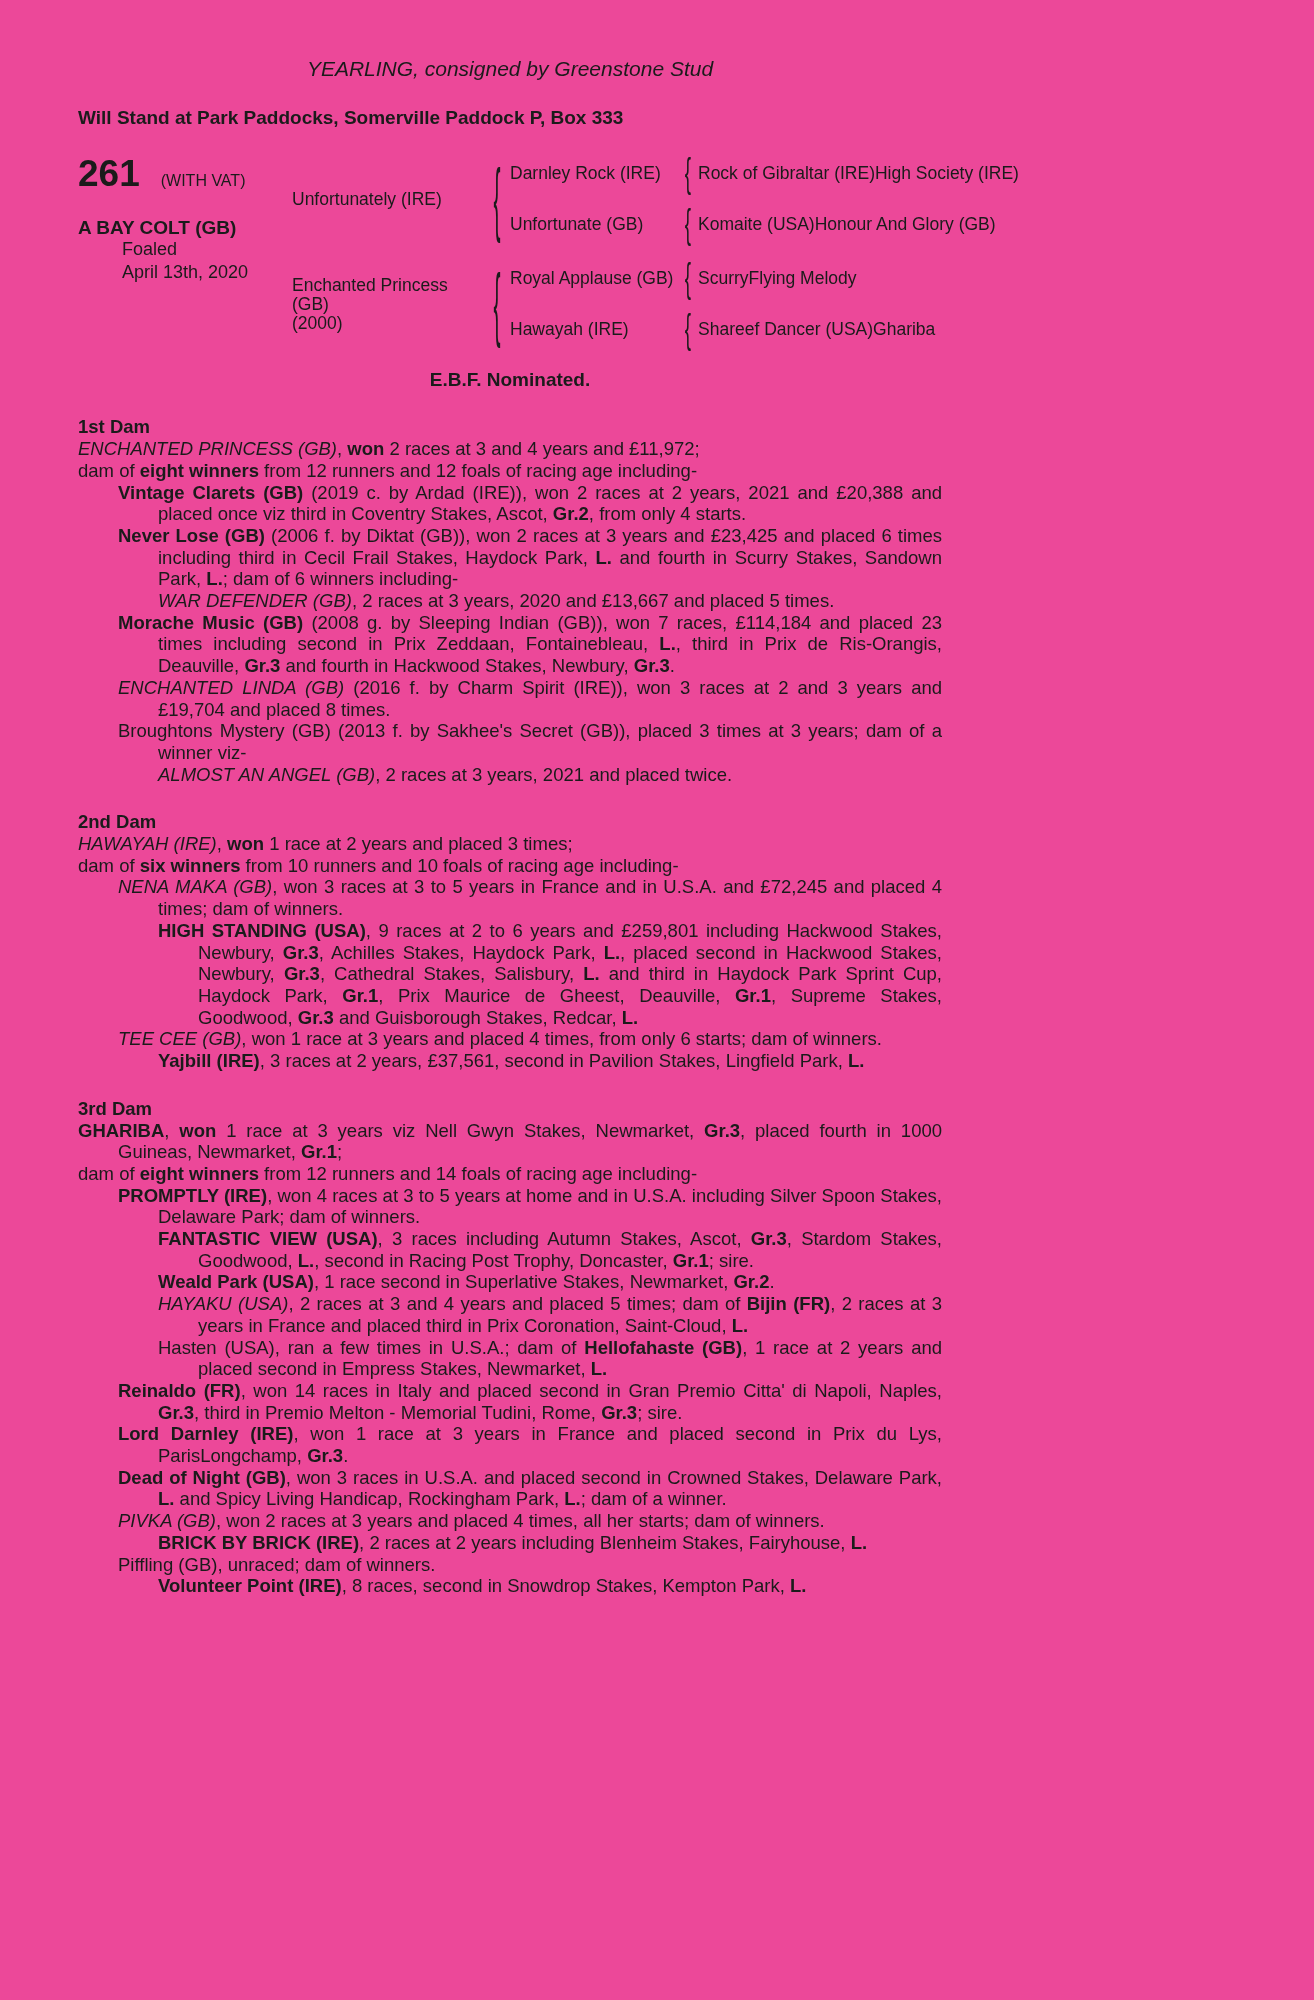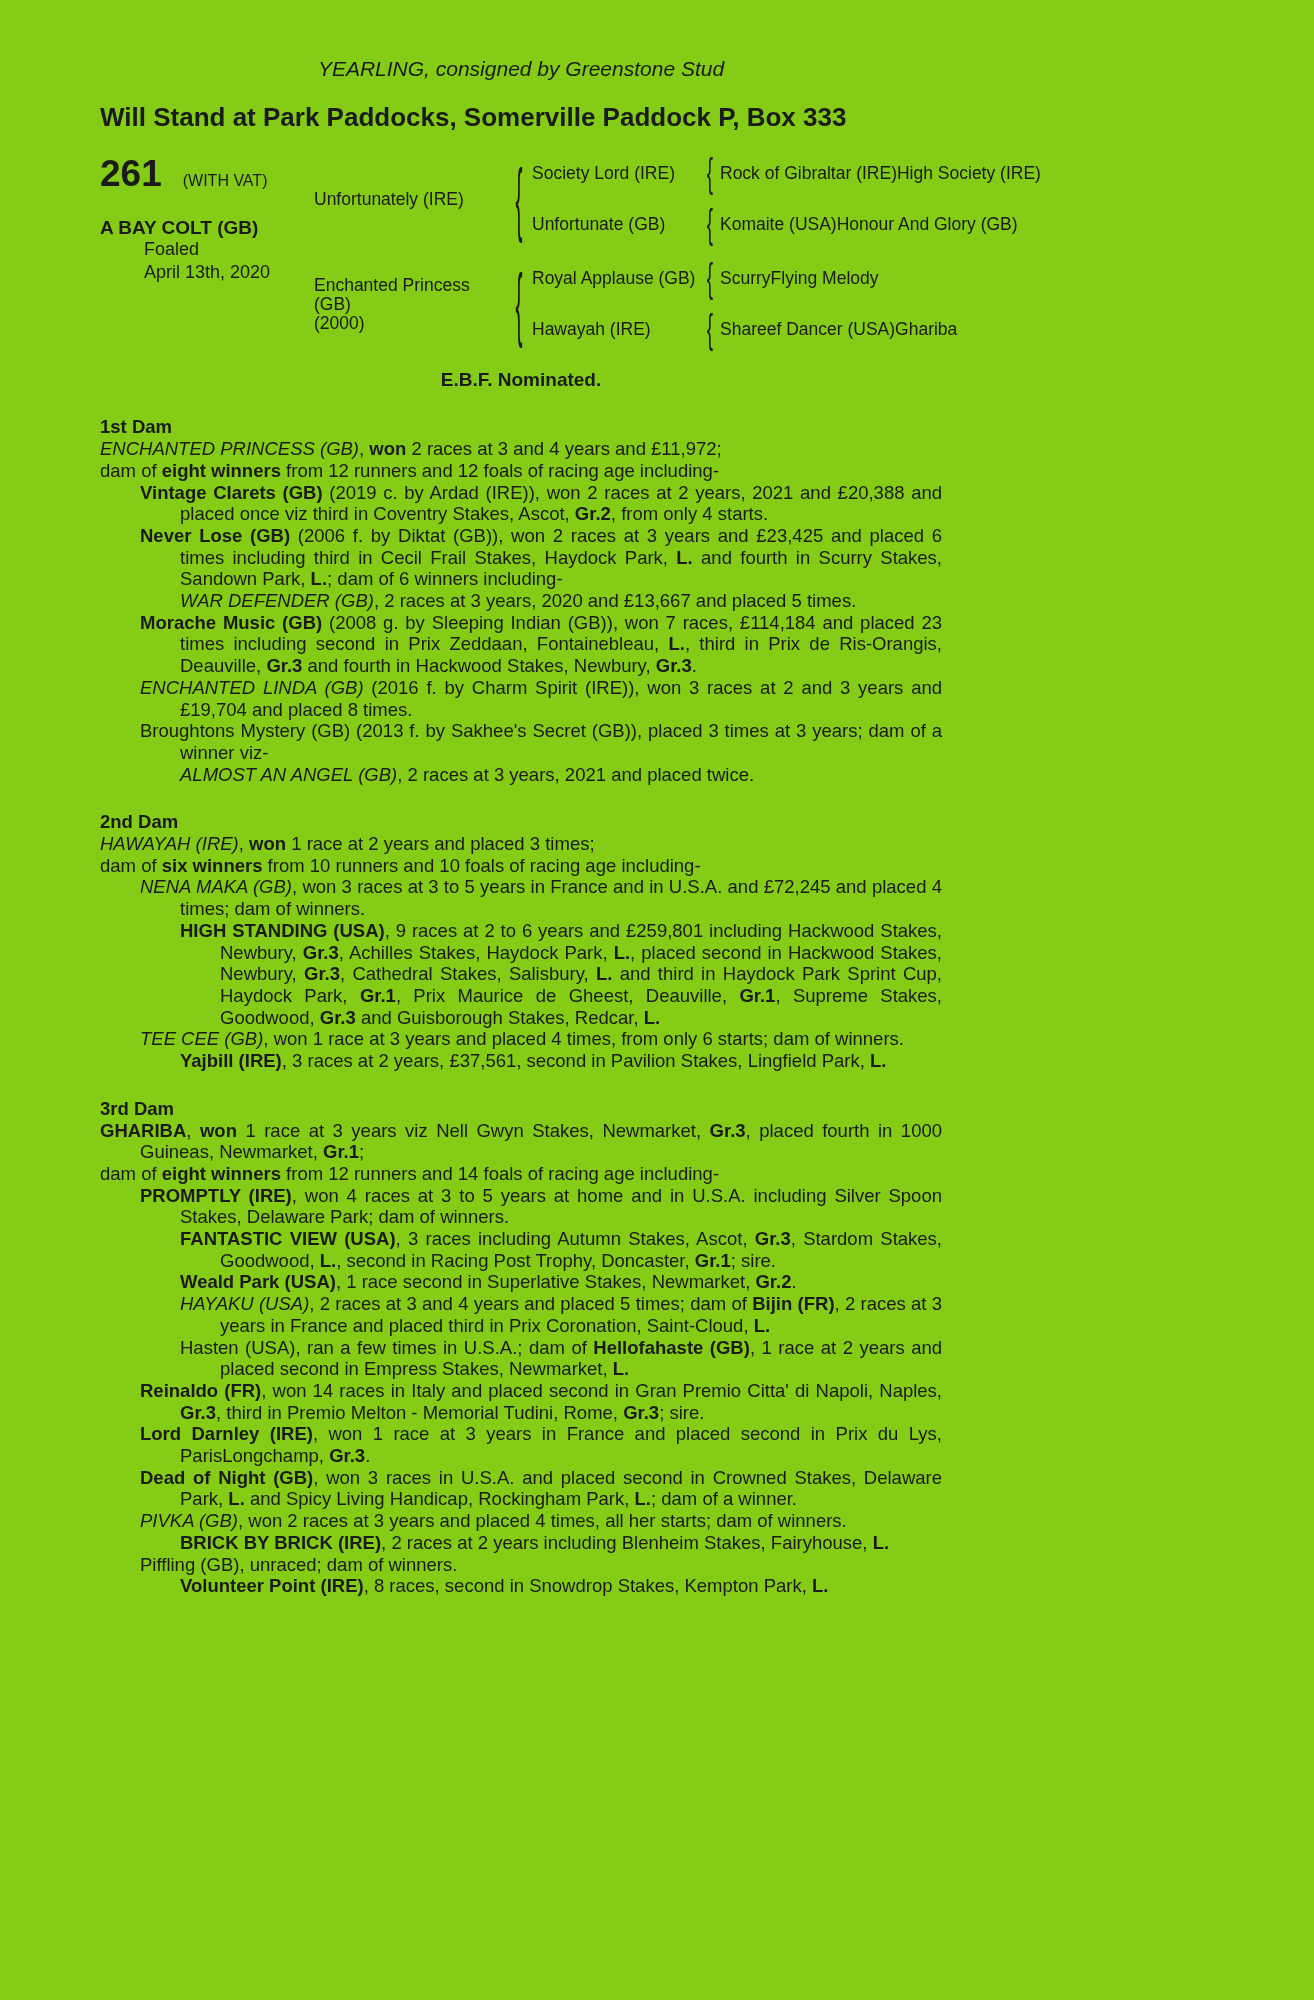--- a/index.html
+++ b/index.html
@@ -1,30 +1,30 @@
 <!DOCTYPE html>
 <html><head>
 <meta charset="utf-8">
 <style>
   html,body { margin:0; padding:0; background:#e9e9e9; }
   .page {
     position:relative;
     width:1314px;
     min-height:2000px;
     margin:0 auto;
-    background:#84cc16;
+    background:#ec4899;
     box-sizing:border-box;
-    padding:56px 372px 40px 100px;
+    padding:56px 372px 40px 78px;
     font-family:"Liberation Sans","DejaVu Sans",sans-serif;
     font-size:18.5px;
     line-height:21.7px;
     color:#1b1b1b;
   }
   .title { text-align:center; font-style:italic; font-size:21px; line-height:25px; }
-  .stand-line { margin-top:26px; font-weight:bold; font-size:26px; }
+  .stand-line { margin-top:26px; font-weight:bold; font-size:19px; }
 
   .lot-row { display:flex; margin-top:22px; }
   .lot-info { width:214px; flex-shrink:0; padding-top:4px; }
   .lot-number-row { display:flex; align-items:baseline;gap:16px; }
   .lot-number { font-size:37px; font-weight:bold; line-height:38px; }
   .lot-vat { font-size:16px; margin-left:5px; }
   .colt-desc { font-weight:bold; font-size:19px; margin-top:24px; }
   .foaled { font-size:18px; margin-top:1px;margin-left:44px; }
 
   .tree { flex:1; font-size:17.5px; line-height:19px; padding-top:2px; }
@@ -74,21 +74,21 @@
       <div class="foaled">April 13th, 2020</div>
     </div>
 
     <div class="tree">
 
       <div class="half">
         <div class="g1cell">Unfortunately (IRE)</div>
         <div class="brace big"></div>
         <div class="g2col">
           <div class="g2group">
-            <div class="g2cell">Society Lord (IRE)</div>
+            <div class="g2cell">Darnley Rock (IRE)</div>
             <div class="brace small"></div>
             <div class="g3col">
               <div class="g3row">Rock of Gibraltar (IRE)</div>
               <div class="g3row">High Society (IRE)</div>
             </div>
           </div>
           <div class="g2group">
             <div class="g2cell">Unfortunate (GB)</div>
             <div class="brace small"></div>
             <div class="g3col">

